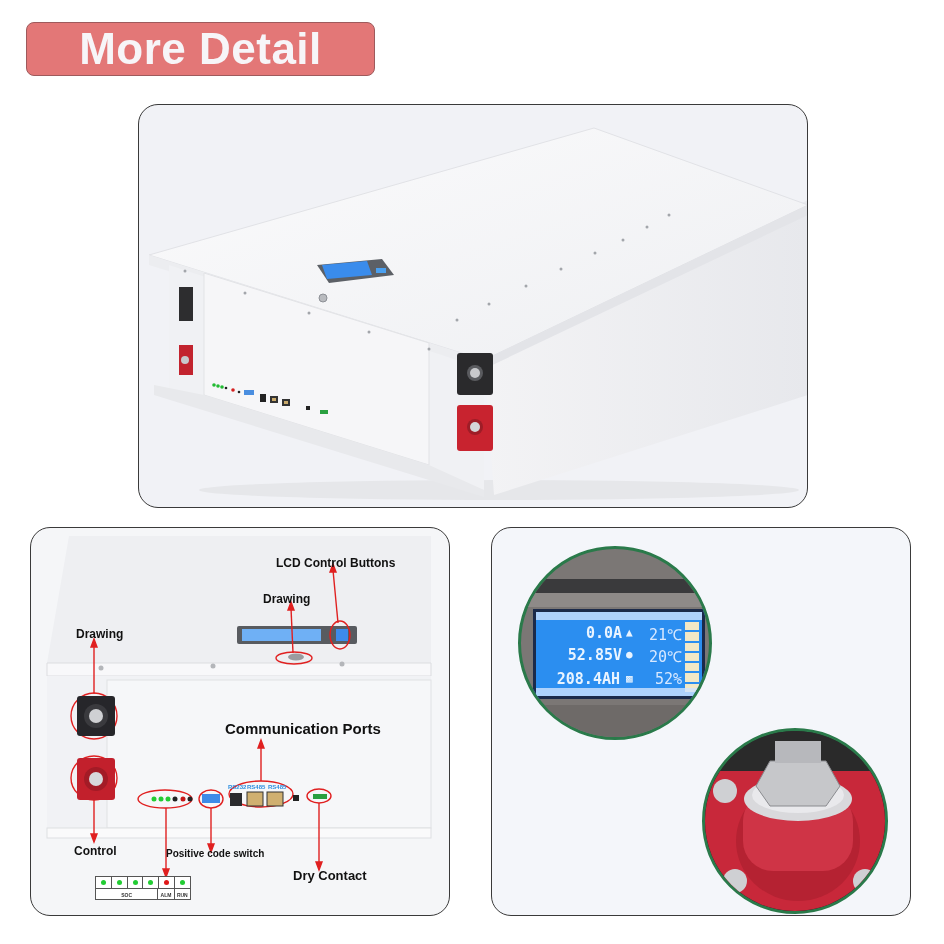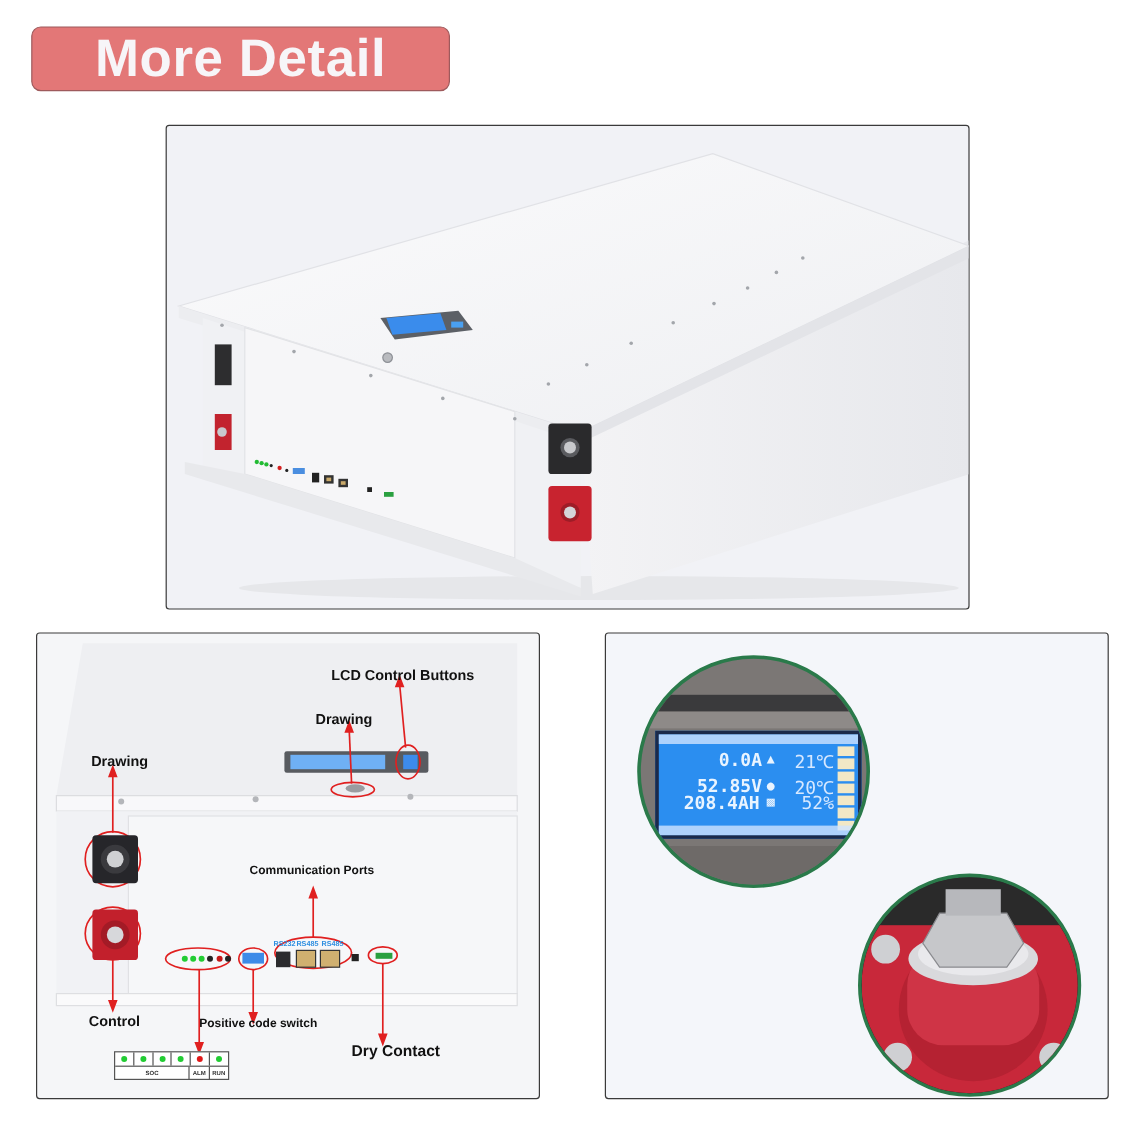--- a/index.html
+++ b/index.html
@@ -7,25 +7,25 @@
   body { position: relative; font-family: "Liberation Sans", sans-serif; }
 
   .badge {
     position: absolute; left: 26px; top: 22px; width: 349px; height: 54px;
     background: #e37777; border: 1px solid #9e5a5c; border-radius: 8px;
     color: #f7f5f8; font-weight: bold; font-size: 44px; line-height: 52px;
     text-align: center; letter-spacing: 0.5px;
   }
 
   .panel {
-    position: absolute; background: #f4f6fa; border: 1.5px solid #3a3a3a; border-radius: 3px; overflow: hidden;
+    position: absolute; background: #f4f6fa; border: 1.5px solid #3a3a3a; border-radius: 20px; overflow: hidden;
   }
   .panel-top { left: 138px; top: 104px; width: 670px; height: 404px; background: #f1f2f6; }
   .panel-bl  { left: 30px;  top: 527px; width: 420px; height: 389px; background: #f5f6f8; }
-  .panel-br  { left: 491px; top: 527px; width: 420px; height: 389px; background: #f4f6fa; margin-left: 13px; }
+  .panel-br  { left: 491px; top: 527px; width: 420px; height: 389px; background: #f4f6fa; }
 
   
   .bat-svg { position: absolute; left: 0; top: 0; }
 
   
   .lbl { position: absolute; font-weight: bold; color: #111; font-size: 11px; white-space: nowrap; }
   .lbl.big { font-size: 12px; }
   .port-lbl { position: absolute; font-size: 6px; font-weight: bold; color: #2e8fe0; }
   .soc-table { position: absolute; left: 64px; top: 348px; width: 96px; height: 24px; border: 1px solid #555; background:#fff; }
   .soc-row1 { display: flex; height: 12px; border-bottom: 1px solid #555; }
@@ -209,21 +209,21 @@
       <line x1="230" y1="218" x2="230" y2="253"></line>
         <polygon points="227,220 233,220 230,212"></polygon>
       <line x1="288" y1="275" x2="288" y2="336"></line>
         <polygon points="285,334 291,334 288,342"></polygon>
     </g>
   </svg>
 
   <div class="lbl big" style="left:245px;top:28px">LCD Control Buttons</div>
   <div class="lbl big" style="left:232px;top:64px">Drawing</div>
   <div class="lbl big" style="left:45px;top:99px">Drawing</div>
-  <div class="lbl" style="left:177px;top:192px;font-size:10px">Communication Ports</div>
+  <div class="lbl" style="left:194px;top:192px;font-size:15px">Communication Ports</div>
   <div class="port-lbl" style="left:197px;top:256px">RS232</div>
   <div class="port-lbl" style="left:216px;top:256px">RS485</div>
   <div class="port-lbl" style="left:237px;top:256px">RS485</div>
   <div class="lbl big" style="left:43px;top:316px">Control</div>
   <div class="lbl" style="left:135px;top:320px;font-size:10px">Positive code switch</div>
   <div class="lbl" style="left:262px;top:340px;font-size:13px">Dry Contact</div>
 
   <div class="soc-table">
     <div class="soc-row1">
       <div class="soc-cell">
@@ -262,21 +262,21 @@
       <div class="lcd-row" style="top:12px">
         <span class="v">0.0A</span>
         <span class="i">▲</span>
         <span class="t">21℃</span>
       </div>
       <div class="lcd-row" style="top:34px">
         <span class="v">52.85V</span>
         <span class="i">●</span>
         <span class="t">20℃</span>
       </div>
-      <div class="lcd-row" style="top:48px">
+      <div class="lcd-row" style="top:58px">
         <span class="v" style="right:66px">208.4AH</span>
         <span class="i">▩</span>
         <span class="t">52%</span>
       </div>
       <div class="lcd-cells">
         <div></div>
           <div></div>
           <div></div>
           <div></div>
           <div></div>

